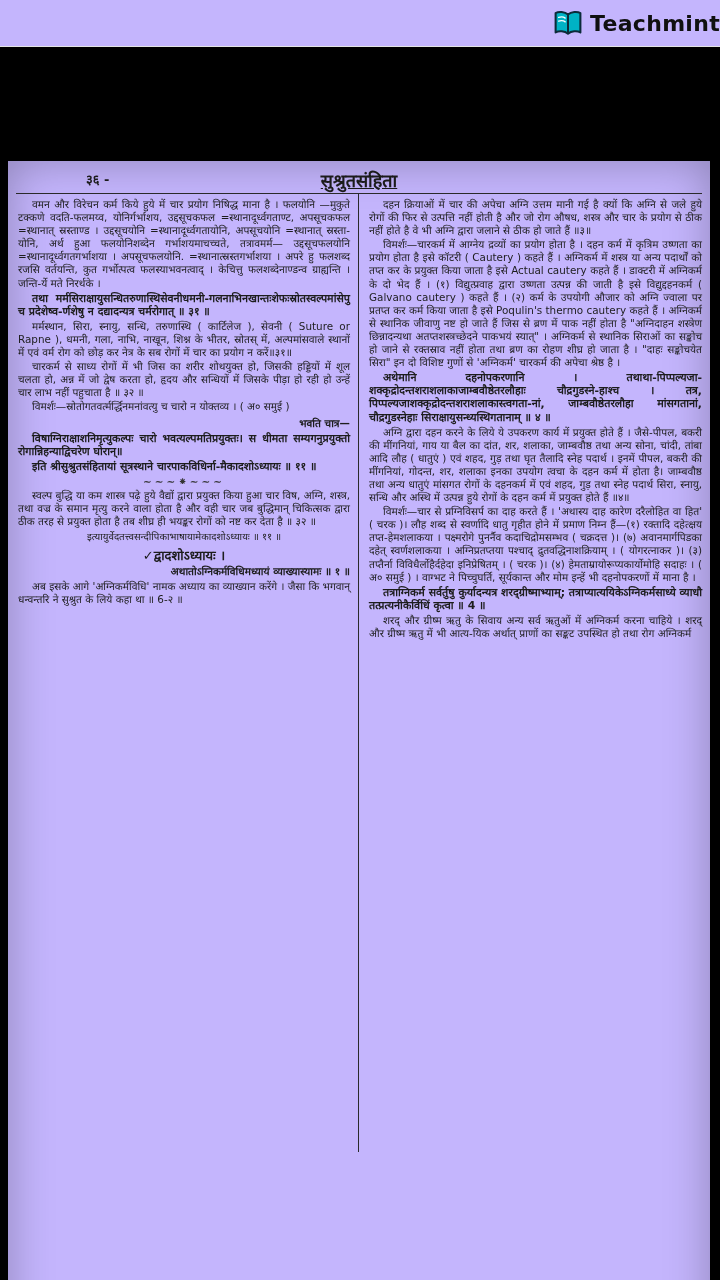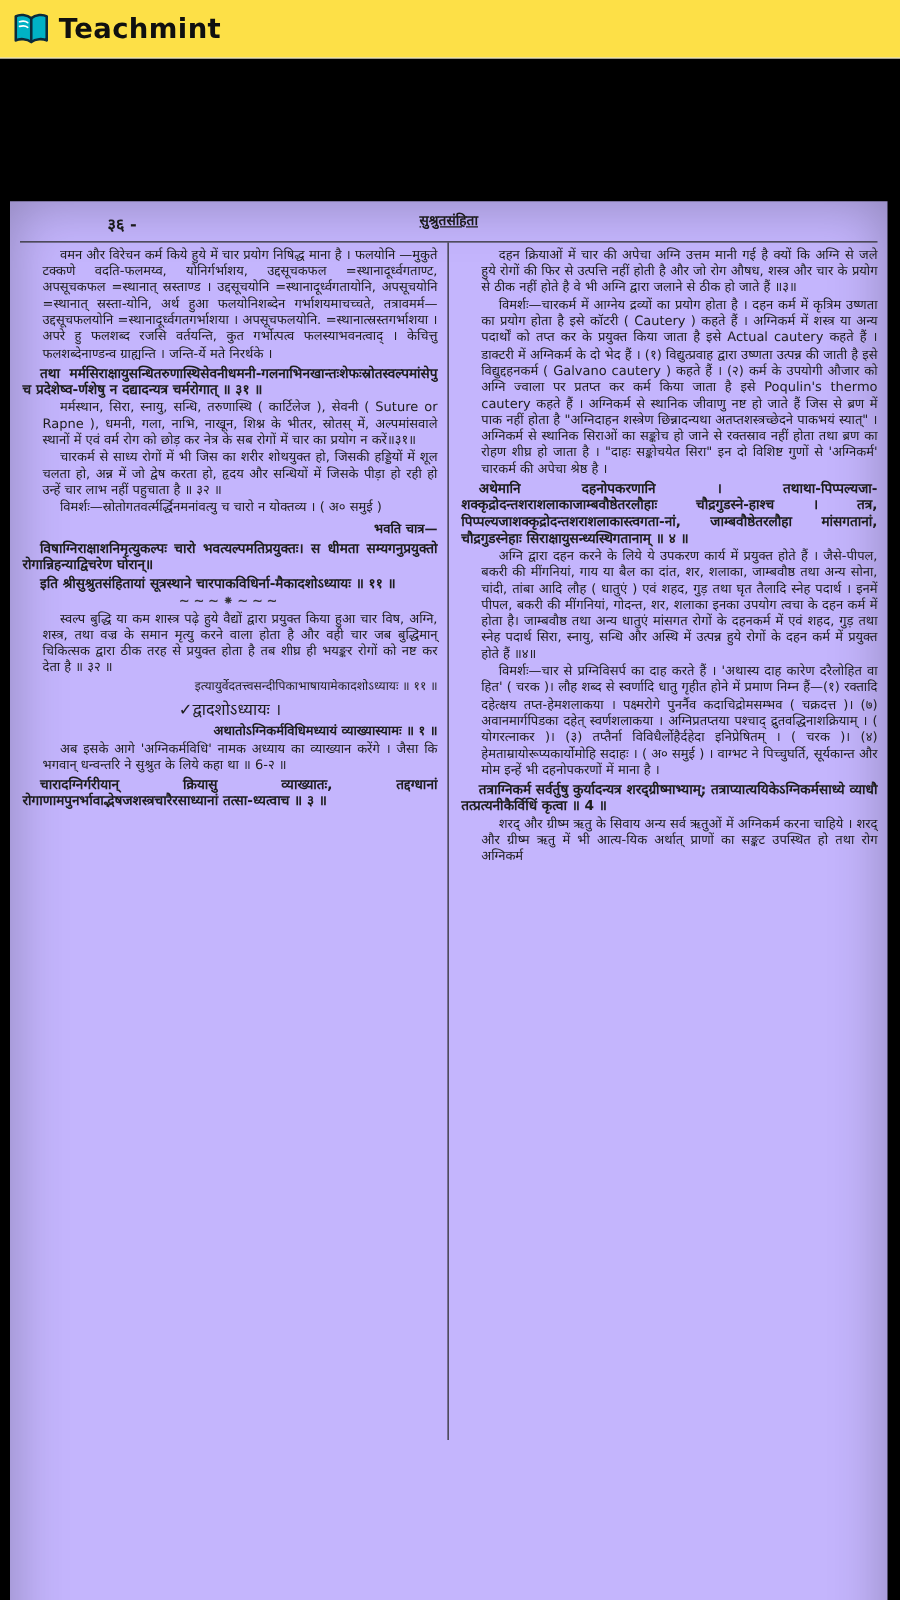--- a/index.html
+++ b/index.html
@@ -3,55 +3,55 @@
 <meta charset="utf-8">
 <style>
   html,body{margin:0;padding:0;}
   body{
     width:720px;height:1280px;overflow:hidden;
     background:#000;
     font-family:"DejaVu Sans", sans-serif;
   }
   
   .appbar{
-    height:46px;background:#fde047;display:flex;align-items:center;
-    padding-left:10px;gap:7px;border-bottom:1px solid #e4e4e4;
+    height:46px;background:#c4b5fd;display:flex;align-items:center;
+    padding-left:10px;gap:7px;border-bottom:1px solid #e4e4e4;justify-content:flex-end;
   }
   .logo-icon{width:30px;height:30px;flex:0 0 auto;}
   .brand{font-size:22px;font-weight:bold;color:#101010;letter-spacing:.3px;}
   
   .stage{position:relative;width:720px;height:1234px;background:#000;}
   
   .doc{
     position:absolute;left:8px;top:114px;width:702px;height:1200px;
     background:#c4b5fd;color:#1b1b1b;overflow:hidden;
     box-shadow:inset 0 0 46px rgba(0,0,0,.28);
   }
   .page-head{
     position:relative;height:26px;margin:6px 8px 0 8px;
     border-bottom:1.6px solid #2a2a2a;
   }
   .pageno{position:absolute;left:70px;top:3px;font-size:13px;font-weight:bold;}
   .ptitle{
     position:absolute;left:50%;top:1px;transform:translateX(-50%);
-    font-size:11px;font-weight:bold;text-decoration:underline;
+    font-size:18px;font-weight:bold;text-decoration:underline;
   }
   .cols{display:flex;height:958px;}
   .col{
     width:50%;box-sizing:border-box;padding:3px 8px 0 10px;
     font-size:10.4px;line-height:13.1px;text-align:justify;
     color:#1d1d1d;overflow:hidden;
   }
   .col.left{border-right:1.7px solid #2a2a2a;}
   .blk{margin:1px 0;}
-  .para{text-indent:14px;margin-left:16px;}
+  .para{text-indent:14px;}
   .verse{font-weight:bold;font-size:10.9px;text-indent:14px;margin:2px 0;}
   .center{text-align:right;font-weight:bold;text-indent:0;margin:3px 0 1px;}
-  .heading{text-align:center;font-weight:normal;font-size:13px;text-indent:0;margin:6px 0 3px;}
-  .colophon{text-align:right;font-size:9.8px;text-indent:0;margin:2px 0;}
+  .heading{text-align:center;font-weight:bold;font-size:13px;text-indent:0;margin:6px 0 3px;}
+  .colophon{text-align:center;font-size:9.8px;text-indent:0;margin:2px 0;}
   .ornament{text-align:center;letter-spacing:3px;font-weight:bold;text-indent:0;margin:1px 0;color:#333;}
 </style>
 </head>
 <body>
 
 <header class="appbar">
   <svg class="logo-icon" viewBox="0 0 32 32" aria-hidden="true">
     <path d="M16 7 C12.5 3.8, 6 3.5, 2.8 5.4 L2.8 26 C6 24.2, 12.5 24.4, 16 27.4 C19.5 24.4, 26 24.2, 29.2 26 L29.2 5.4 C26 3.5, 19.5 3.8, 16 7 Z" fill="#00b2c5" stroke="#0c2b3a" stroke-width="2.2" stroke-linejoin="round"></path>
     <path d="M16 7 L16 27.4" stroke="#0c2b3a" stroke-width="2.2"></path>
     <path d="M6 10 C9 9.2, 11.5 9.6, 13 10.8 M6 14 C9 13.2, 11.5 13.6, 13 14.8" stroke="#ffffff" stroke-width="1.4" fill="none" stroke-linecap="round"></path>
@@ -74,21 +74,20 @@
           <div class="blk para">विमर्शः—स्रोतोगतवर्त्मर्द्धिनमनांवत्यु च चारो न योक्तव्य ।  ( अ० समुई )</div>
           <div class="blk center">भवति चात्र—</div>
           <div class="blk verse">विषाग्निराक्षाशनिमृत्युकल्पः चारो भवत्यल्पमतिप्रयुक्तः। स धीमता सम्यगनुप्रयुक्तो रोगान्निहन्याद्विचरेण घोरान्॥</div>
           <div class="blk verse">इति श्रीसुश्रुतसंहितायां सूत्रस्थाने चारपाकविधिर्ना-मैकादशोऽध्यायः ॥ ११ ॥</div>
           <div class="blk ornament">∼∼∼⁕∼∼∼</div>
           <div class="blk para">स्वल्प बुद्धि या कम शास्त्र पढ़े हुये वैद्यों द्वारा प्रयुक्त किया हुआ चार विष, अग्नि, शस्त्र, तथा वज्र के समान मृत्यु करने वाला होता है और वही चार जब बुद्धिमान् चिकित्सक द्वारा ठीक तरह से प्रयुक्त होता है तब शीघ्र ही भयङ्कर रोगों को नष्ट कर देता है ॥ ३२ ॥</div>
           <div class="blk colophon">इत्यायुर्वेदतत्त्वसन्दीपिकाभाषायामेकादशोऽध्यायः ॥ ११ ॥</div>
           <div class="blk heading">✓द्वादशोऽध्यायः ।</div>
           <div class="blk center">अथातोऽग्निकर्मविधिमध्यायं व्याख्यास्यामः ॥ १ ॥</div>
           <div class="blk para">अब इसके आगे 'अग्निकर्मविधि' नामक अध्याय का व्याख्यान करेंगे । जैसा कि भगवान् धन्वन्तरि ने सुश्रुत के लिये कहा था ॥ 6-२ ॥</div>
-          <div class="blk verse">चारादग्निर्गरीयान् क्रियासु व्याख्यातः, तद्दग्धानां रोगाणामपुनर्भावाद्भेषजशस्त्रचारैरसाध्यानां तत्सा-ध्यत्वाच ॥ ३ ॥</div>
         </div>
       <div class="col right">
           <div class="blk para">दहन क्रियाओं में  चार की अपेचा अग्नि उत्तम मानी गई है क्यों कि अग्नि से जले हुये रोगों की फिर से उत्पत्ति नहीं होती है और जो रोग औषध, शस्त्र और चार के प्रयोग से ठीक नहीं होते है वे भी अग्नि द्वारा जलाने से ठीक हो जाते हैं ॥३॥</div>
           <div class="blk para">विमर्शः—चारकर्म में आग्नेय द्रव्यों का प्रयोग होता है । दहन कर्म में कृत्रिम उष्णता का प्रयोग होता है इसे कॉटरी ( Cautery ) कहते हैं । अग्निकर्म में शस्त्र या अन्य पदार्थों को तप्त कर के प्रयुक्त किया जाता है इसे Actual cautery कहते हैं । डाक्टरी में अग्निकर्म के दो भेद हैं । (१) विद्युत्प्रवाह द्वारा उष्णता उत्पन्न की जाती है इसे विद्युद्दहनकर्म ( Galvano cautery ) कहते हैं । (२) कर्म के उपयोगी औजार को अग्नि ज्वाला पर प्रतप्त कर कर्म किया जाता है इसे Poqulin's thermo cautery कहते हैं । अग्निकर्म से स्थानिक जीवाणु नष्ट हो जाते हैं जिस से ब्रण में पाक नहीं होता है "अग्निदाहन शस्त्रेण छिन्नादन्यथा अतप्तशस्त्रच्छेदने पाकभयं स्यात्" । अग्निकर्म से स्थानिक सिराओं का सङ्कोच हो जाने से रक्तस्राव नहीं होता तथा ब्रण का रोहण शीघ्र हो जाता है । "दाहः सङ्कोचयेत सिरा" इन दो विशिष्ट गुणों से 'अग्निकर्म' चारकर्म की अपेचा श्रेष्ठ है ।</div>
           <div class="blk verse">अथेमानि दहनोपकरणानि ।  तथाथा-पिप्पल्यजा-शक्कृद्रोदन्तशराशलाकाजाम्बवौष्ठेतरलौहाः  चौद्रगुडस्ने-हाश्च । तत्र, पिप्पल्यजाशक्कृद्रोदन्तशराशलाकास्त्वगता-नां,  जाम्बवौष्ठेतरलौहा  मांसगतानां,  चौद्रगुडस्नेहाः सिराक्षायुसन्ध्यस्थिगतानाम् ॥ ४ ॥</div>
           <div class="blk para">अग्नि द्वारा दहन करने के लिये ये उपकरण कार्य में प्रयुक्त होते हैं । जैसे-पीपल, बकरी की मींगनियां, गाय या बैल का दांत, शर, शलाका, जाम्बवौष्ठ तथा अन्य सोना, चांदी, तांबा आदि लौह ( धातुएं ) एवं शहद, गुड़ तथा घृत तैलादि स्नेह पदार्थ । इनमें पीपल, बकरी की मींगनियां, गोदन्त, शर, शलाका इनका उपयोग त्वचा के दहन कर्म में होता है। जाम्बवौष्ठ तथा अन्य धातुएं मांसगत रोगों के दहनकर्म में एवं शहद, गुड़ तथा स्नेह पदार्थ सिरा, स्नायु, सन्धि और अस्थि में उत्पन्न हुये रोगों के दहन कर्म में प्रयुक्त होते हैं ॥४॥</div>
           <div class="blk para">विमर्शः—चार से प्रग्निविसर्प का दाह करते हैं । 'अथास्य दाह कारेण दरैलोहित वा हित' ( चरक )। लौह शब्द से स्वर्णादि धातु गृहीत होने में प्रमाण निम्न हैं—(१) रक्तादि दहेत्क्षय तप्त-हेमशलाकया । पक्ष्मरोगे पुनर्नैव कदाचिद्रोमसम्भव ( चक्रदत्त )। (७) अवानमार्गपिडका दहेत् स्वर्णशलाकया । अग्निप्रतप्तया पश्चाद् द्रुतवद्धिनाशक्रियाम् । ( योगरत्नाकर )। (३) तप्तैर्ना विविधैर्लोहैर्दहेदा इनिप्रेषितम् । ( चरक )। (४) हेमताम्रायोरूप्यकार्योमोहि सदाहः । ( अ० समुई ) । वाग्भट ने पिच्चुघर्ति, सूर्यकान्त और मोम इन्हें भी दहनोपकरणों में माना है ।</div>
           <div class="blk verse">तत्राग्निकर्म सर्वर्तुषु कुर्यादन्यत्र शरद्ग्रीष्माभ्याम्; तत्राप्यात्ययिकेऽग्निकर्मसाध्ये व्याधौ तत्प्रत्यनीकैर्विधिं कृत्वा ॥ 4 ॥</div>
           <div class="blk para">शरद् और ग्रीष्म ऋतु के सिवाय अन्य सर्व ऋतुओं में अग्निकर्म करना चाहिये । शरद् और ग्रीष्म ऋतु में भी आत्य-यिक अर्थात् प्राणों का सङ्कट उपस्थित हो तथा रोग अग्निकर्म</div>
         </div>

